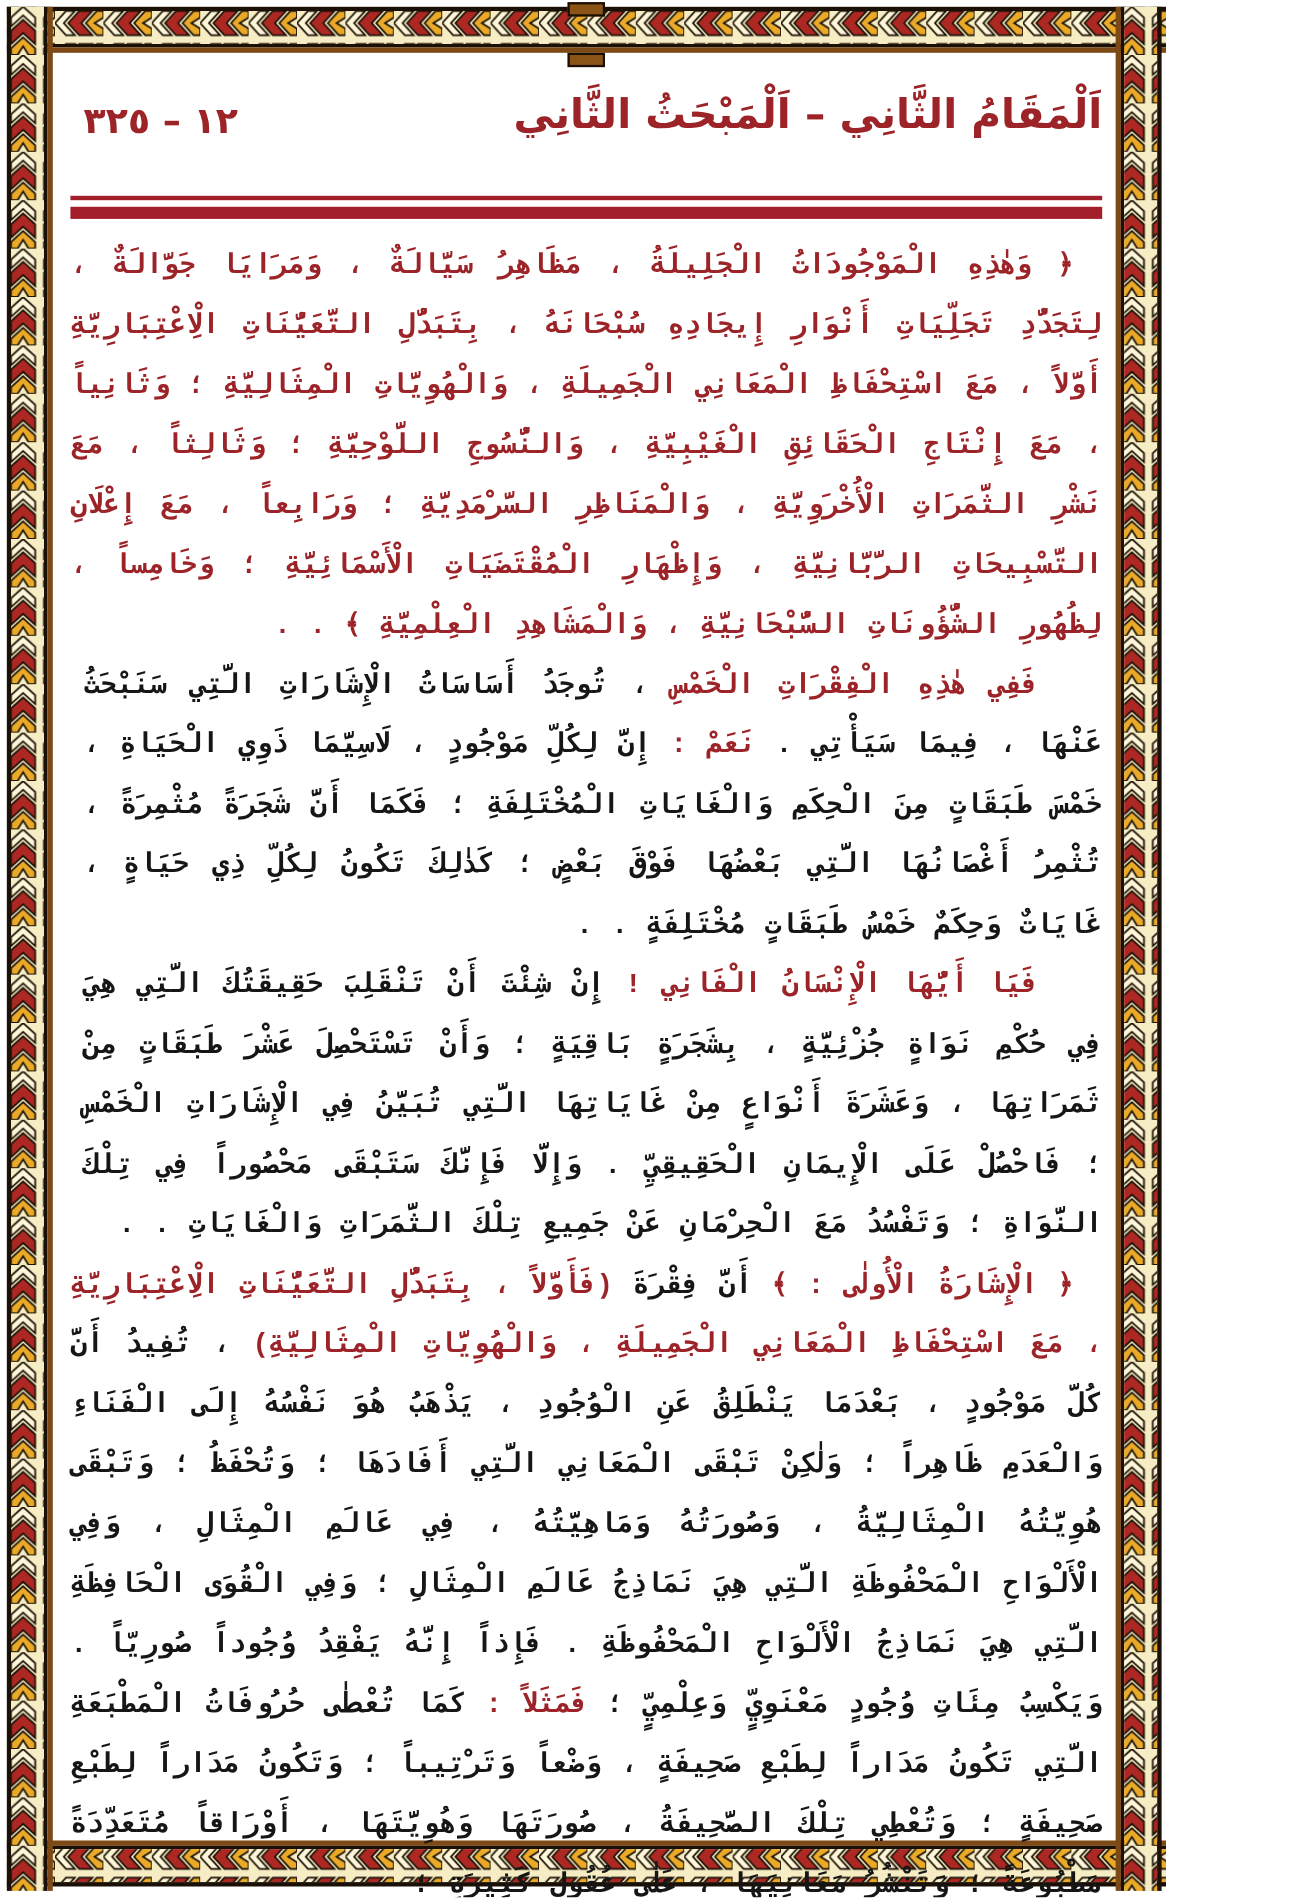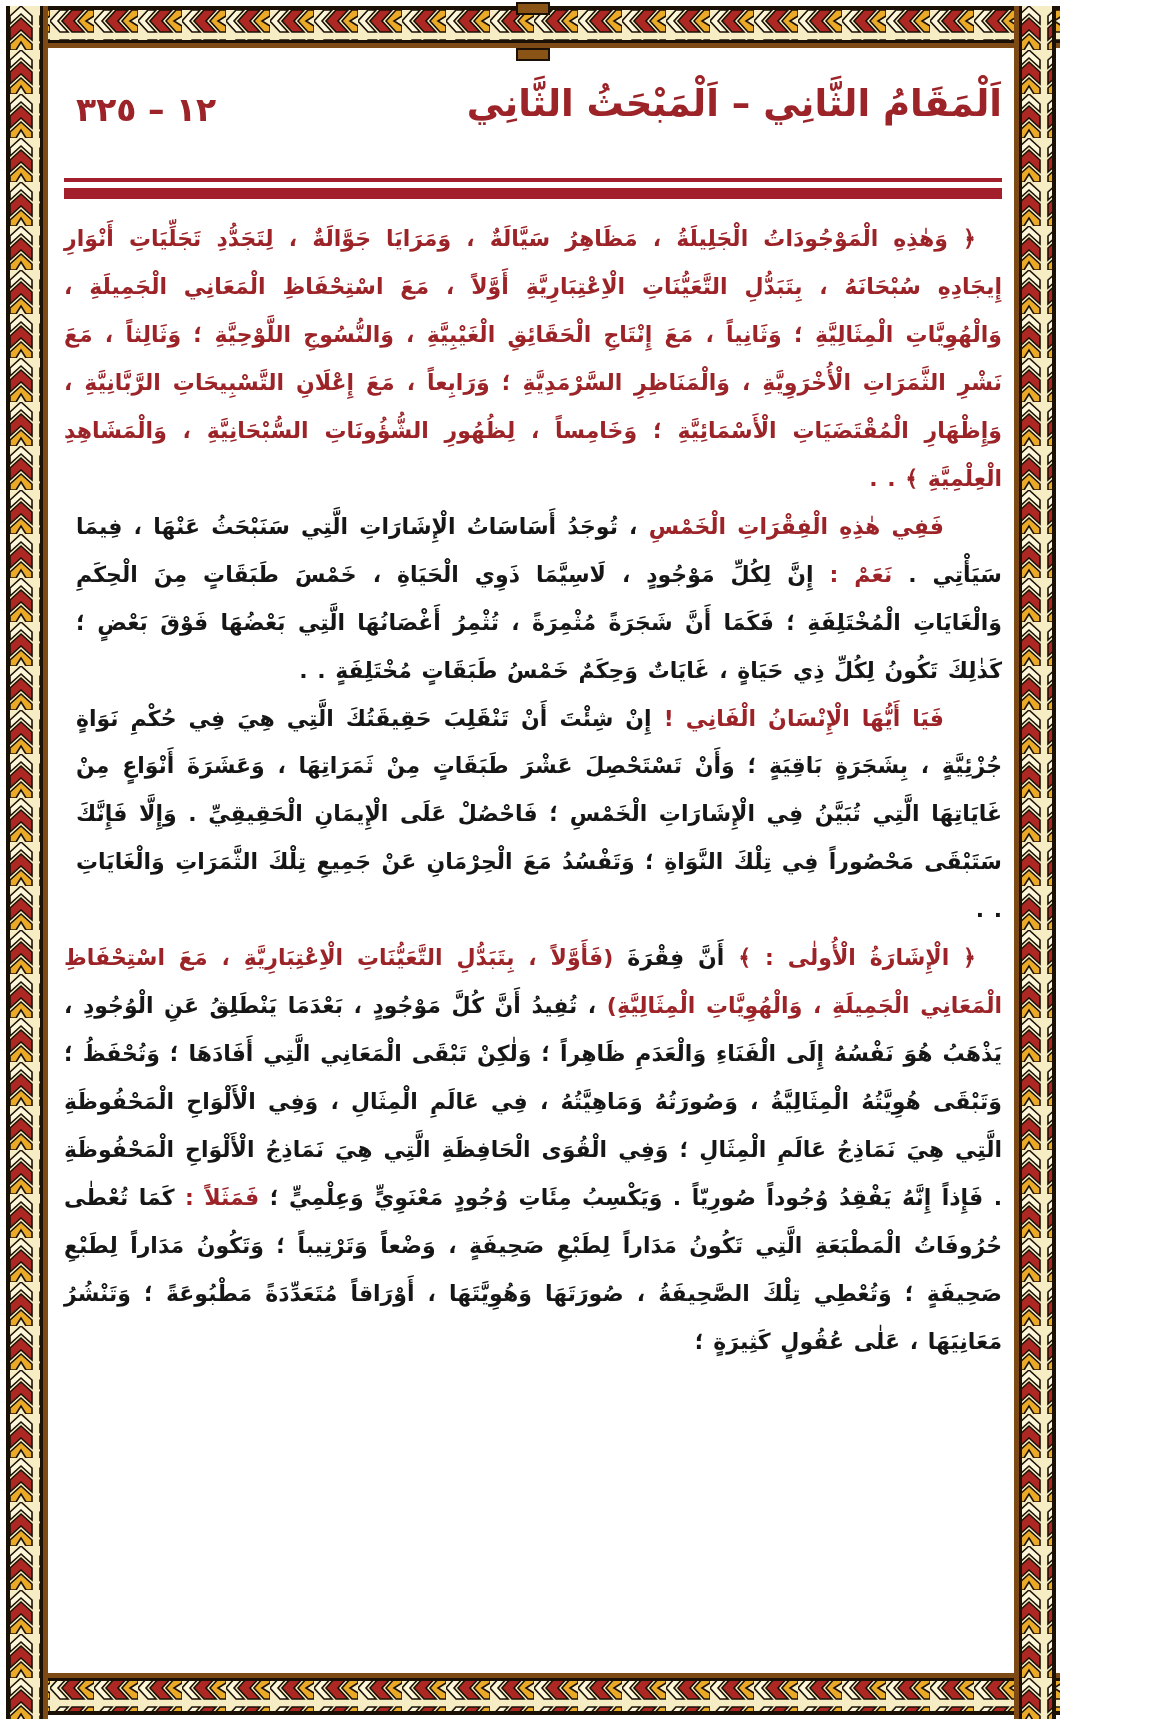--- a/index.html
+++ b/index.html
@@ -37,24 +37,25 @@
   .page-title{
     text-align:right;
     color:#9c2327;font-size:37px;font-weight:bold;
     padding-top:10px;
   }
   .rule-thin{height:4px;background:#a31f2b;margin-top:10px;}
   .rule-thick{height:11px;background:#a31f2b;margin-top:6px;}
   .body-text{margin-top:16px;}
   p.para{
     margin:0;
-    font-size:22px;line-height:2.18;font-weight:bold;
+    font-size:25px;line-height:2.18;font-weight:bold;
     text-align:justify;
     color:#161616;
     word-spacing:2px;
+    font-family:Liberation Mono, monospace;
   }
   p.indent-sm{text-indent:26px;}
   p.indent-lg{text-indent:58px;margin-left:12px;}
   .seg-maroon{color:#9c2327;}
   .seg-black{color:#161616;}
 </style>
 </head>
 <body>
 
 <div class="page">

